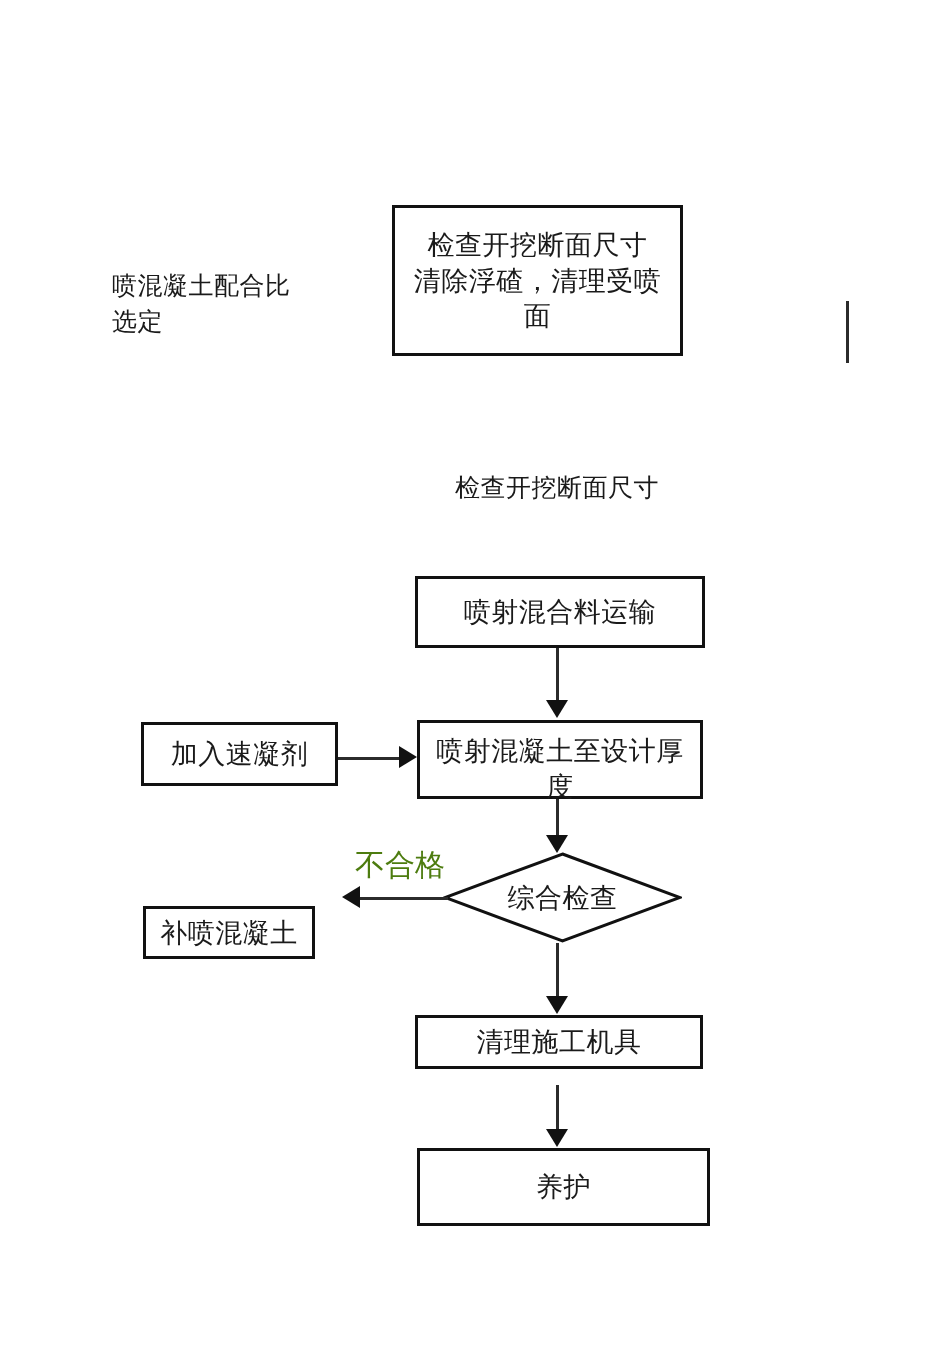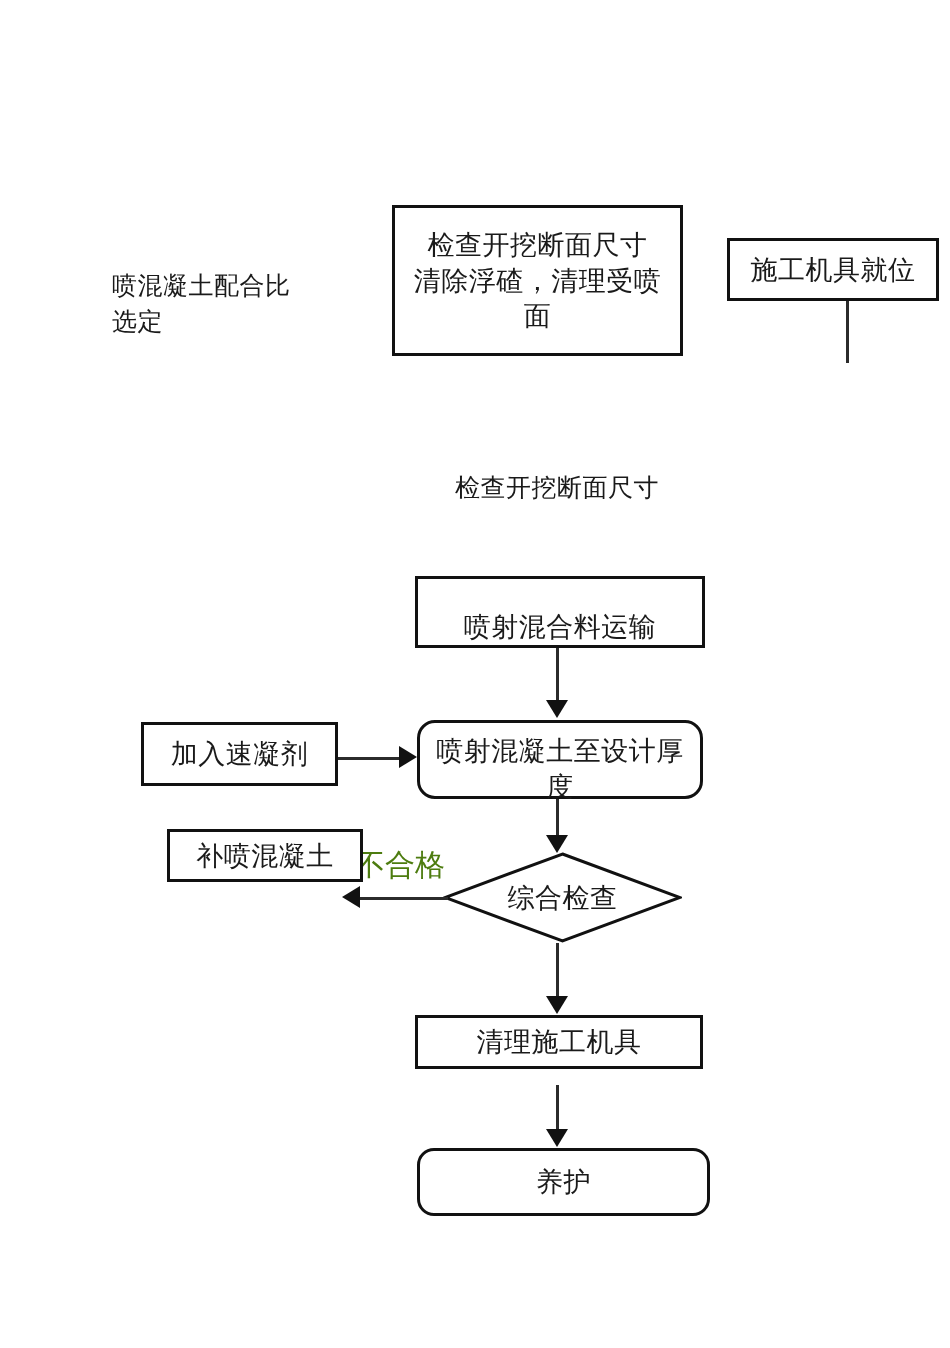--- a/index.html
+++ b/index.html
@@ -123,72 +123,69 @@
 
   <div class="plain-text" style="left:112px; top:268px; width:260px;">喷混凝土配合比
 选定</div>
 
   <div class="node" style="left:392px; top:205px; width:291px; height:151px;">
     <span class="label" style="white-space:pre-line;">检查开挖断面尺寸
 清除浮碴，清理受喷
 面</span>
   </div>
 
-  <div class="node" style="left:727px; top:238px; width:212px; height:63px;">
-    <span class="label">施工机具就位</span>
-  </div>
 
   <div class="vline" style="left:846px; top:301px; height:62px;"></div>
 
   <div class="plain-text" style="left:455px; top:470px; width:260px;">检查开挖断面尺寸</div>
 
-  <div class="node" style="left:415px; top:576px; width:290px; height:72px;align-items:flex-end;">
+  <div class="node" style="left:415px; top:576px; width:290px; height:72px;">
     <span class="label">喷射混合料运输</span>
   </div>
 
   <div class="vline" style="left:556px; top:648px; height:54px;"></div>
   <div class="arrow-down" style="left:546px; top:700px;"></div>
 
   <div class="node" style="left:141px; top:722px; width:197px; height:64px;">
     <span class="label">加入速凝剂</span>
   </div>
 
   <div class="hline" style="left:338px; top:757px; width:62px;"></div>
   <div class="arrow-right" style="left:399px; top:746px;"></div>
 
-  <div class="node overflow-text" style="left:417px; top:720px; width:286px; height:79px;border-radius:18px;">
+  <div class="node overflow-text" style="left:417px; top:720px; width:286px; height:79px;">
     <span class="label">喷射混凝土至设计厚度</span>
   </div>
 
   <div class="vline" style="left:556px; top:799px; height:38px;"></div>
   <div class="arrow-down" style="left:546px; top:835px;"></div>
 
   <div class="diamond-wrap" style="left:443px; top:852px; width:239px; height:91px;">
     <svg width="239" height="91" viewBox="0 0 239 91">
       <polygon points="119.5,2 237,45.5 119.5,89 2,45.5" fill="#ffffff" stroke="#111111" stroke-width="3"></polygon>
     </svg>
     <div class="diamond-text">综合检查</div>
   </div>
 
   <div class="edge-label" style="left:355px; top:845px;">不合格</div>
 
   <div class="hline" style="left:360px; top:897px; width:88px;"></div>
   <div class="arrow-left" style="left:342px; top:886px;"></div>
 
-  <div class="node" style="left:143px; top:829px; width:196px; height:53px;margin-left:24px;">
+  <div class="node" style="left:143px; top:906px; width:172px; height:53px;">
     <span class="label">补喷混凝土</span>
   </div>
 
   <div class="vline" style="left:556px; top:943px; height:55px;"></div>
   <div class="arrow-down" style="left:546px; top:996px;"></div>
 
   <div class="node" style="left:415px; top:1015px; width:288px; height:54px;">
     <span class="label">清理施工机具</span>
   </div>
 
   <div class="vline" style="left:556px; top:1085px; height:47px;"></div>
   <div class="arrow-down" style="left:546px; top:1129px;"></div>
 
-  <div class="node" style="left:417px; top:1148px; width:293px; height:68px;border-radius:17px;">
+  <div class="node" style="left:417px; top:1148px; width:293px; height:78px;">
     <span class="label">养护</span>
   </div>
 
 </div>
 
 </body></html>

